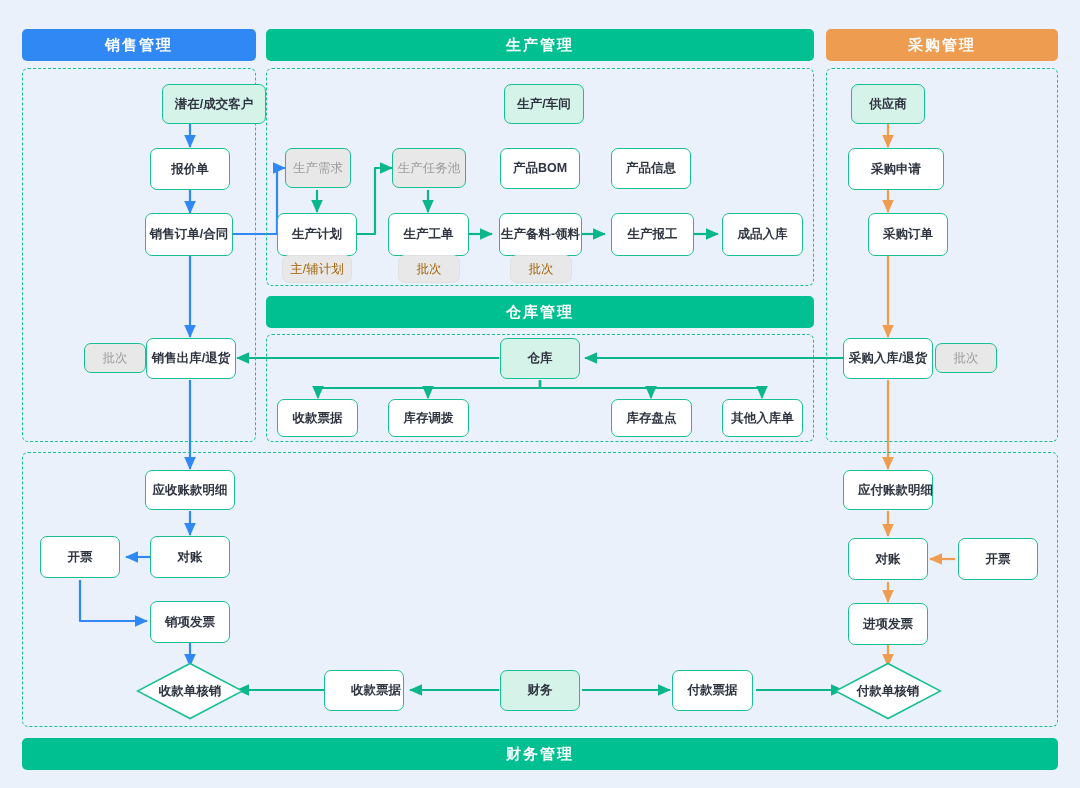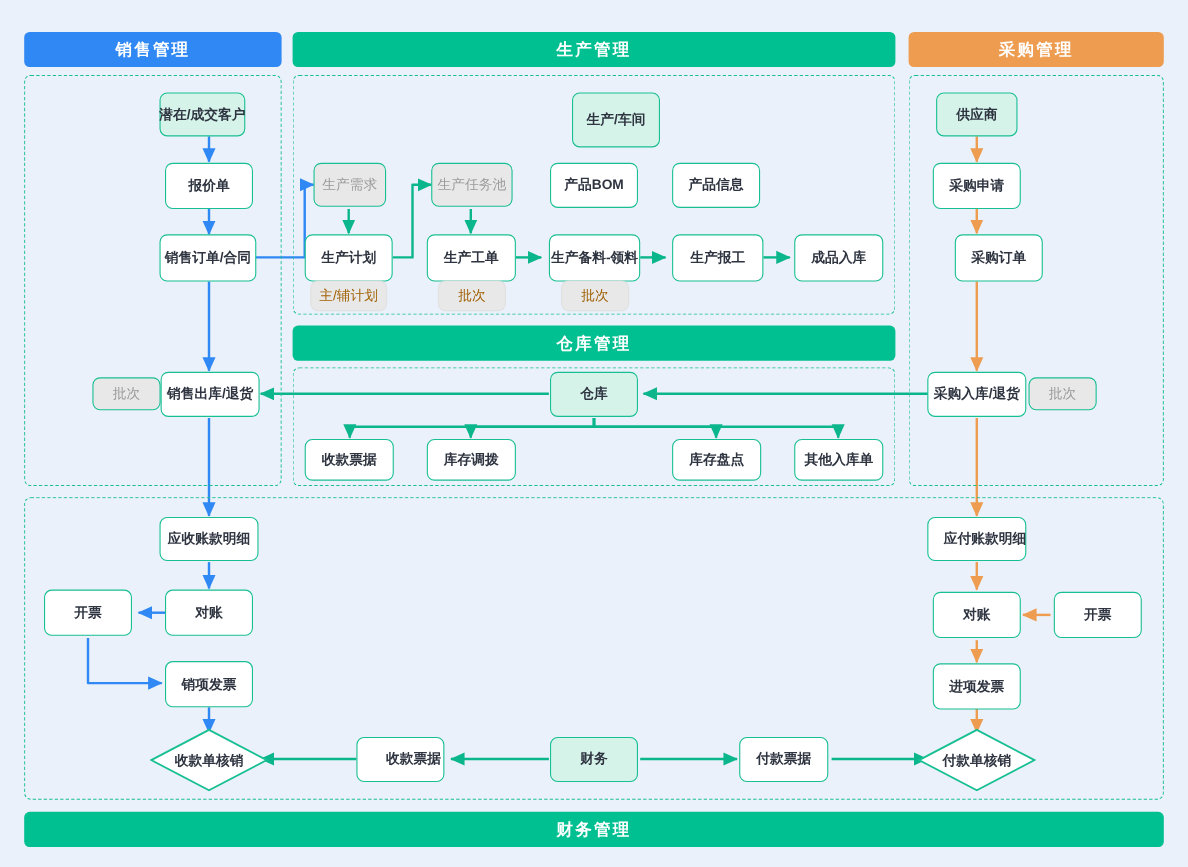--- a/index.html
+++ b/index.html
@@ -157,42 +157,42 @@
   <div class="hdr hdr-orange" style="left:826px; top:29px;  width:232px;">采购管理</div>
   <div class="hdr hdr-green" style="left:266px; top:296px; width:548px;">仓库管理</div>
   <div class="hdr hdr-green" style="left:22px;  top:738px; width:1036px;">财务管理</div>
 
   <div class="frame" style="left:22px;  top:68px;  width:234px; height:374px;"></div>
   <div class="frame" style="left:266px; top:68px;  width:548px; height:218px;"></div>
   <div class="frame" style="left:826px; top:68px;  width:232px; height:374px;"></div>
   <div class="frame" style="left:266px; top:334px; width:548px; height:108px;"></div>
   <div class="frame" style="left:22px;  top:452px; width:1036px; height:275px;"></div>
 
-  <div class="node mint" style="left:145px; top:84px;  width:78px;  height:40px;">潜在/成交客户</div>
+  <div class="node mint" style="left:162px; top:84px;  width:104px;  height:40px;">潜在/成交客户</div>
   <div class="node" style="left:150px; top:148px; width:80px;  height:42px;">报价单</div>
   <div class="node" style="left:145px; top:213px; width:88px;  height:43px;">销售订单/合同</div>
   <div class="node gray" style="left:84px;  top:343px; width:62px;  height:30px;">批次</div>
   <div class="node" style="left:146px; top:338px; width:90px;  height:41px;">销售出库/退货</div>
 
-  <div class="node mint" style="left:520px; top:84px;  width:80px;  height:50px;">生产/车间</div>
+  <div class="node mint" style="left:504px; top:84px;  width:80px;  height:40px;">生产/车间</div>
   <div class="node gray" style="left:285px; top:148px; width:66px;  height:40px;">生产需求</div>
   <div class="node gray" style="left:392px; top:148px; width:74px;  height:40px;">生产任务池</div>
   <div class="node" style="left:500px; top:148px; width:80px;  height:41px;">产品BOM</div>
   <div class="node" style="left:611px; top:148px; width:80px;  height:41px;">产品信息</div>
   <div class="node" style="left:277px; top:213px; width:80px;  height:43px;">生产计划</div>
   <div class="node" style="left:388px; top:213px; width:81px;  height:43px;">生产工单</div>
   <div class="node" style="left:499px; top:213px; width:83px;  height:43px;">生产备料-领料</div>
   <div class="node" style="left:722px; top:213px; width:81px;  height:43px;">成品入库</div>
   <div class="node" style="left:611px; top:213px; width:83px;  height:43px;">生产报工</div>
   <div class="node gray-nb" style="left:282px; top:255px; width:70px; height:28px;">主/辅计划</div>
   <div class="node gray-nb" style="left:398px; top:255px; width:62px; height:28px;">批次</div>
   <div class="node gray-nb" style="left:510px; top:255px; width:62px; height:28px;">批次</div>
 
   <div class="node mint" style="left:851px; top:84px;  width:74px;  height:40px;">供应商</div>
-  <div class="node" style="left:848px; top:148px; width:80px;  height:42px;">采购申请</div>
+  <div class="node" style="left:848px; top:148px; width:96px;  height:42px;">采购申请</div>
   <div class="node" style="left:848px; top:213px; width:80px;  height:43px;margin-left:20px;">采购订单</div>
   <div class="node" style="left:843px; top:338px; width:90px;  height:41px;">采购入库/退货</div>
   <div class="node gray" style="left:935px; top:343px; width:62px;  height:30px;">批次</div>
 
   <div class="node mint" style="left:500px; top:338px; width:80px;  height:41px;">仓库</div>
   <div class="node" style="left:277px; top:399px; width:81px;  height:38px;">收款票据</div>
   <div class="node" style="left:388px; top:399px; width:81px;  height:38px;">库存调拨</div>
   <div class="node" style="left:611px; top:399px; width:81px;  height:38px;">库存盘点</div>
   <div class="node" style="left:722px; top:399px; width:81px;  height:38px;">其他入库单</div>
 

